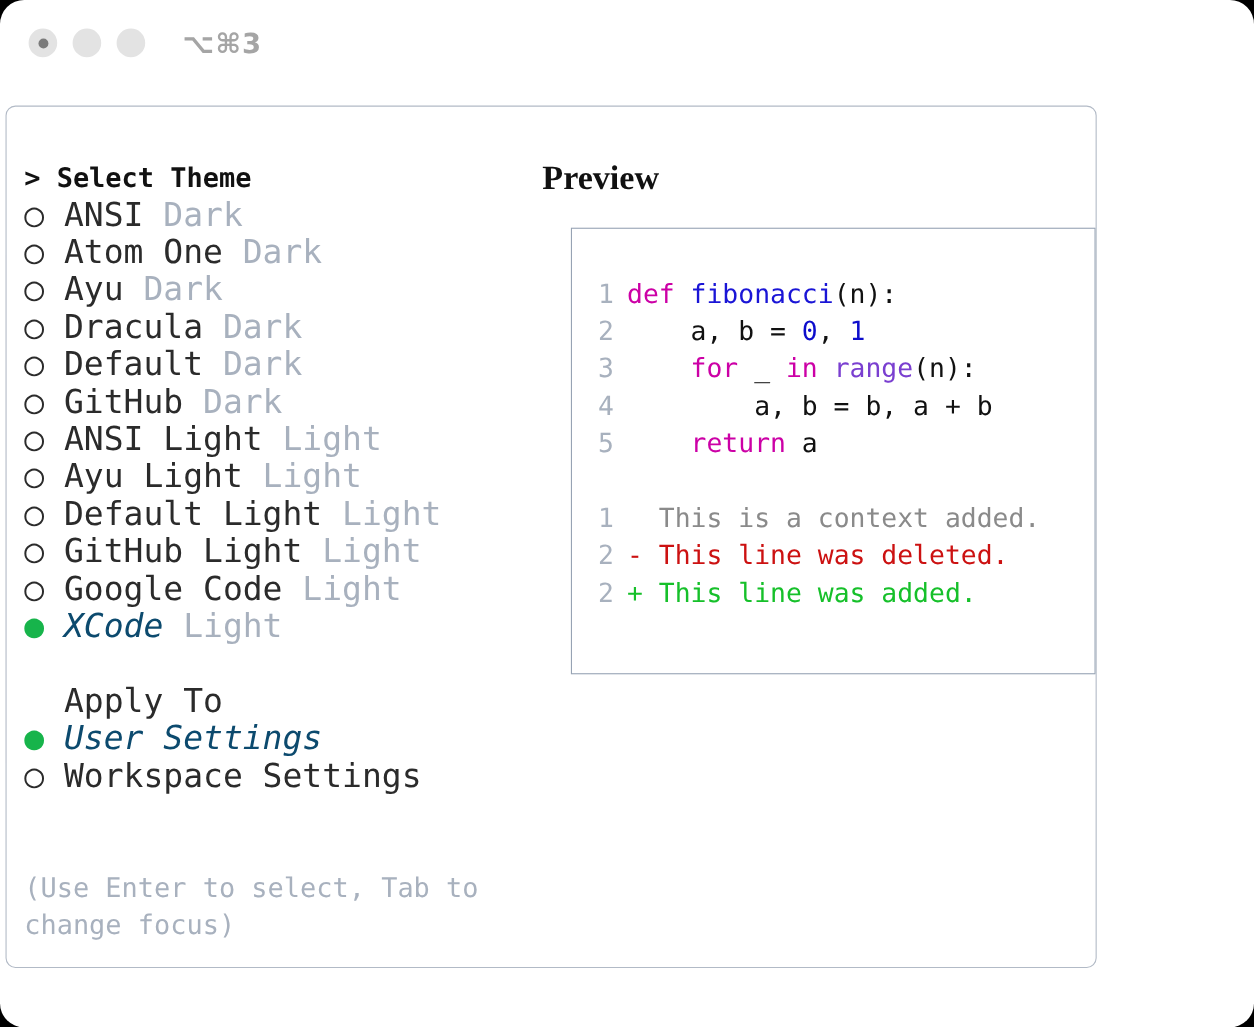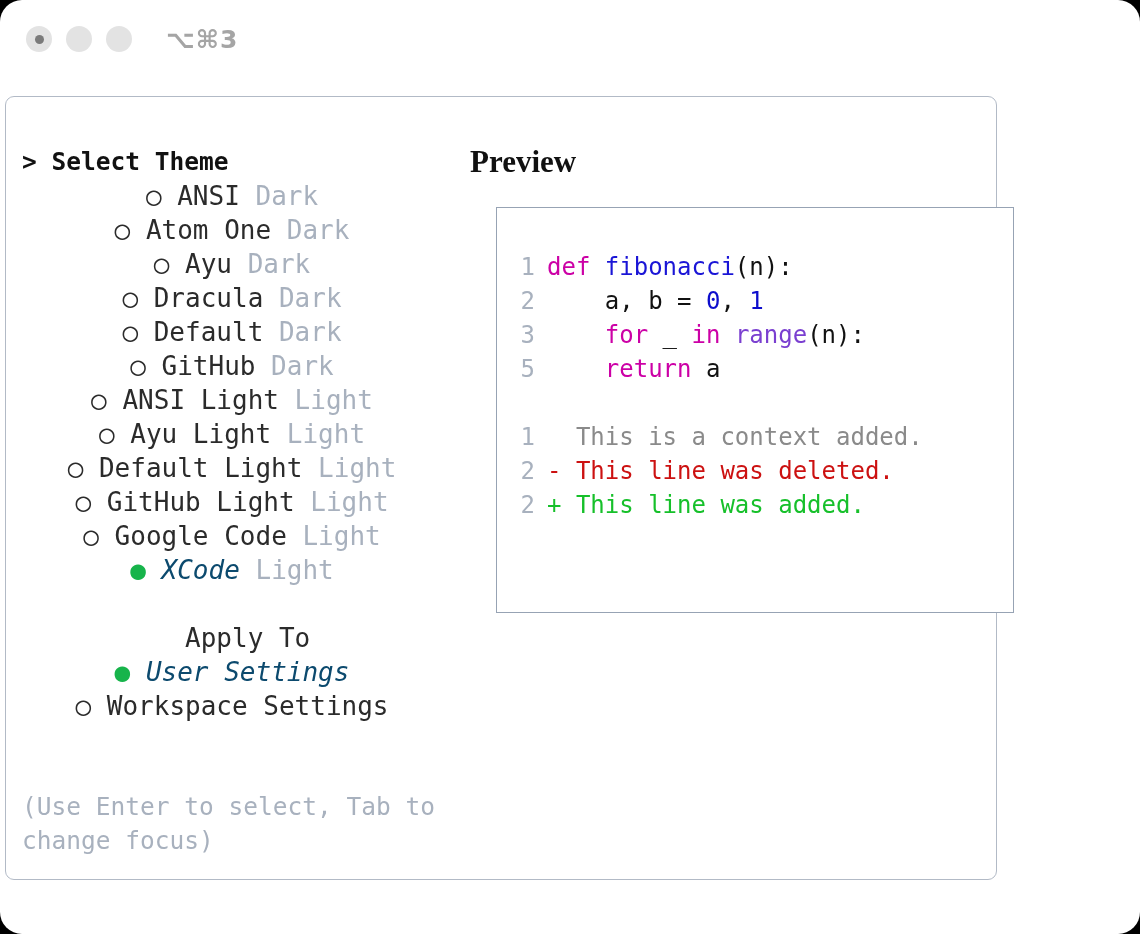--- a/index.html
+++ b/index.html
@@ -74,26 +74,25 @@
 
   
   .hdr {
     font-size: 24.5px;
     font-weight: bold;
     color: #111111;
     line-height: 34px;
     white-space: pre;
   }
   .row {
-    font-size: 26px;
+    font-size: 30px;
     line-height: 34px;
     color: #2b2b2b;
     white-space: pre;
     display: block;
-    text-align: center;
   }
   .marker { display: inline; }
   .marker.off { color: #2b2b2b; }
   .marker.on  { color: #17b44b; }
   .marker.blank { color: transparent; }
   .name { color: #2b2b2b; }
   .name.sel { color: #0c4a6e; font-style: italic; }
   .tag { color: #a8b1be; }
 
   .spacer-sm { height: 34px; }
@@ -111,21 +110,21 @@
   .preview-title {
     font-size: 31px;
     font-weight: bold;
     color: #111111;
     line-height: 34px;
     margin-left: 20px;
     font-family: Liberation Serif, serif;
   }
   .codebox {
     margin-top: 28px;
-    width: 518px;
+    width: 477px;
     height: 406px;
     border: 1.6px solid #97a3b4;
     background: #ffffff;
     padding: 42px 0 0 0;
     margin-left: 46px;
   }
   .cline {
     font-size: 24px;
     line-height: 34px;
     white-space: pre;
@@ -200,20 +199,21 @@
         <div class="hint">(Use Enter to select, Tab to change focus)</div>
       </div>
 
       <div class="right-pane">
         <div class="preview-title">Preview</div>
         <div class="codebox">
           <div id="code-lines">
               <div class="cline"><span class="ln">1</span><span class="kw">def </span><span class="fn">fibonacci</span><span class="pln">(n):</span></div>
               <div class="cline"><span class="ln">2</span><span class="pln">    a, b = </span><span class="num">0</span><span class="pln">, </span><span class="num">1</span></div>
               <div class="cline"><span class="ln">3</span><span class="pln">    </span><span class="kw">for</span><span class="pln"> _ </span><span class="kw">in</span><span class="pln"> </span><span class="cls">range</span><span class="pln">(n):</span></div>
+              <div class="cline"><span class="ln">4</span><span class="pln">        a, b = b, a + b</span></div>
               <div class="cline"><span class="ln">5</span><span class="pln">    </span><span class="kw">return</span><span class="pln"> a</span></div>
             </div>
           <div class="gap"></div>
           <div id="diff-lines">
               <div class="cline"><span class="ln">1</span><span class="ctx">  </span><span class="ctx">This is a context added.</span></div>
               <div class="cline"><span class="ln">2</span><span class="del">- </span><span class="del">This line was deleted.</span></div>
               <div class="cline"><span class="ln">2</span><span class="add">+ </span><span class="add">This line was added.</span></div>
             </div>
         </div>
       </div>

